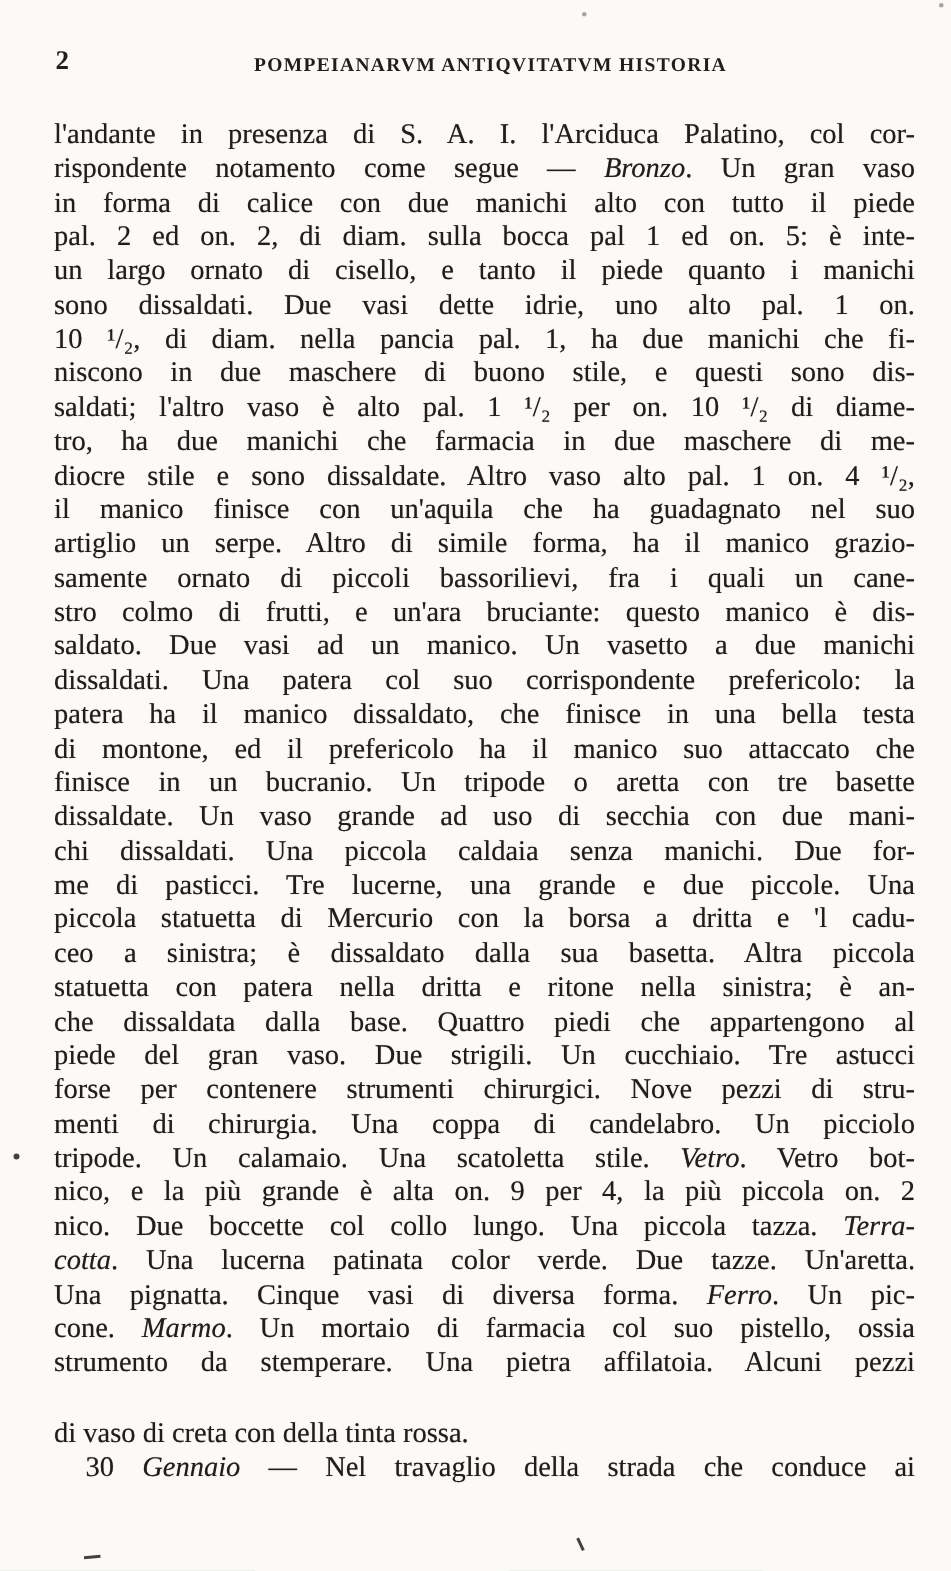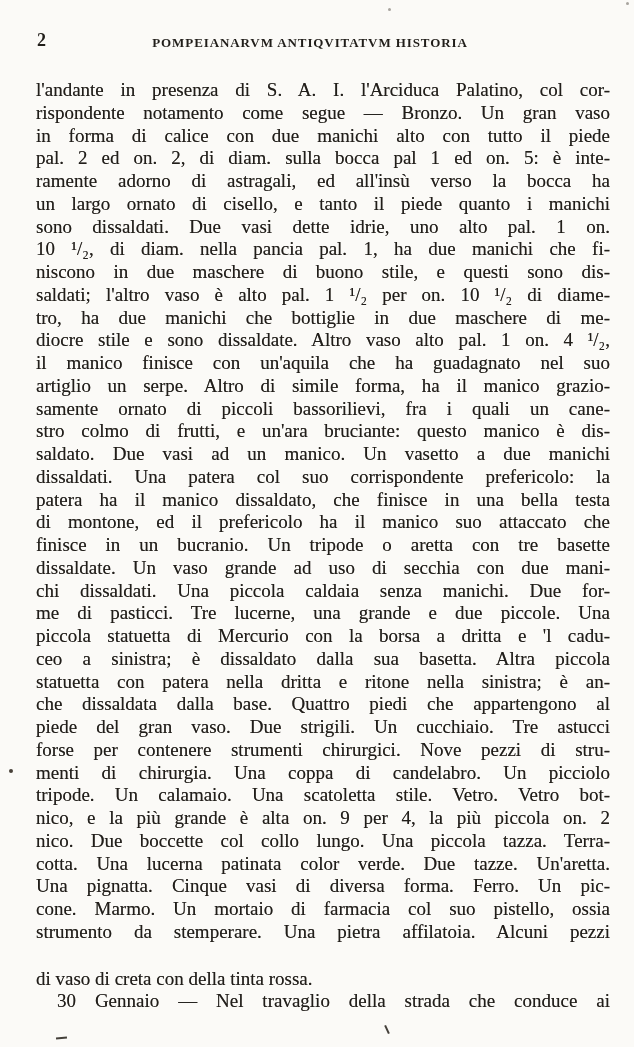--- a/index.html
+++ b/index.html
@@ -16,21 +16,21 @@
     position: absolute;
     top: 30px;
     left: 37px;
     font-size: 18px;
     line-height: 20px;
     font-weight: bold;
   }
   .running-head {
     position: absolute;
     top: 35px;
-    left: 23px;
+    left: 40px;
     width: 574px;
     text-align: center;
     font-size: 13px;
     line-height: 15px;
     font-weight: bold;
     letter-spacing: 0.9px;
     white-space: nowrap;
   }
   .text-block {
     position: absolute;
@@ -47,21 +47,21 @@
     text-align: justify;
     text-align-last: justify;
   }
   .line.last {
     text-align-last: left;
     margin-top: 24px;
   }
   .line.indent {
     text-indent: 21px;
   }
-  .it { }
+  .it { font-style: italic; }
   .speck {
     position: absolute;
     background: #474038;
     border-radius: 50%;
   }
   .speck.faint { background: #a8a49e; }
   .mark {
     position: absolute;
     background: #44403a;
   }
@@ -71,27 +71,26 @@
 
 <div class="page">
   <div class="page-num">2</div>
   <div class="running-head">POMPEIANARVM ANTIQVITATVM HISTORIA</div>
 
   <div class="text-block">
       <div class="line"><span>l'andante in presenza di S. A. I. l'Arciduca Palatino, col cor-</span></div>
       <div class="line"><span>rispondente notamento come segue — </span><span class="it">Bronzo</span><span>. Un gran vaso</span></div>
       <div class="line"><span>in forma di calice con due manichi alto con tutto il piede</span></div>
       <div class="line"><span>pal. 2 ed on. 2, di diam. sulla bocca pal 1 ed on. 5: è inte-</span></div>
-      <div class="line"><span>ramente adorno di astragali, ed all'insù verso la bocca ha</span></div>
       <div class="line"><span>un largo ornato di cisello, e tanto il piede quanto i manichi</span></div>
       <div class="line"><span>sono dissaldati. Due vasi dette idrie, uno alto pal. 1 on.</span></div>
       <div class="line"><span>10 ¹/₂, di diam. nella pancia pal. 1, ha due manichi che fi-</span></div>
       <div class="line"><span>niscono in due maschere di buono stile, e questi sono dis-</span></div>
       <div class="line"><span>saldati; l'altro vaso è alto pal. 1 ¹/₂ per on. 10 ¹/₂ di diame-</span></div>
-      <div class="line"><span>tro, ha due manichi che bottiglie in due maschere di me-</span></div>
+      <div class="line"><span>tro, ha due manichi che farmacia in due maschere di me-</span></div>
       <div class="line"><span>diocre stile e sono dissaldate. Altro vaso alto pal. 1 on. 4 ¹/₂,</span></div>
       <div class="line"><span>il manico finisce con un'aquila che ha guadagnato nel suo</span></div>
       <div class="line"><span>artiglio un serpe. Altro di simile forma, ha il manico grazio-</span></div>
       <div class="line"><span>samente ornato di piccoli bassorilievi, fra i quali un cane-</span></div>
       <div class="line"><span>stro colmo di frutti, e un'ara bruciante: questo manico è dis-</span></div>
       <div class="line"><span>saldato. Due vasi ad un manico. Un vasetto a due manichi</span></div>
       <div class="line"><span>dissaldati. Una patera col suo corrispondente prefericolo: la</span></div>
       <div class="line"><span>patera ha il manico dissaldato, che finisce in una bella testa</span></div>
       <div class="line"><span>di montone, ed il prefericolo ha il manico suo attaccato che</span></div>
       <div class="line"><span>finisce in un bucranio. Un tripode o aretta con tre basette</span></div>

